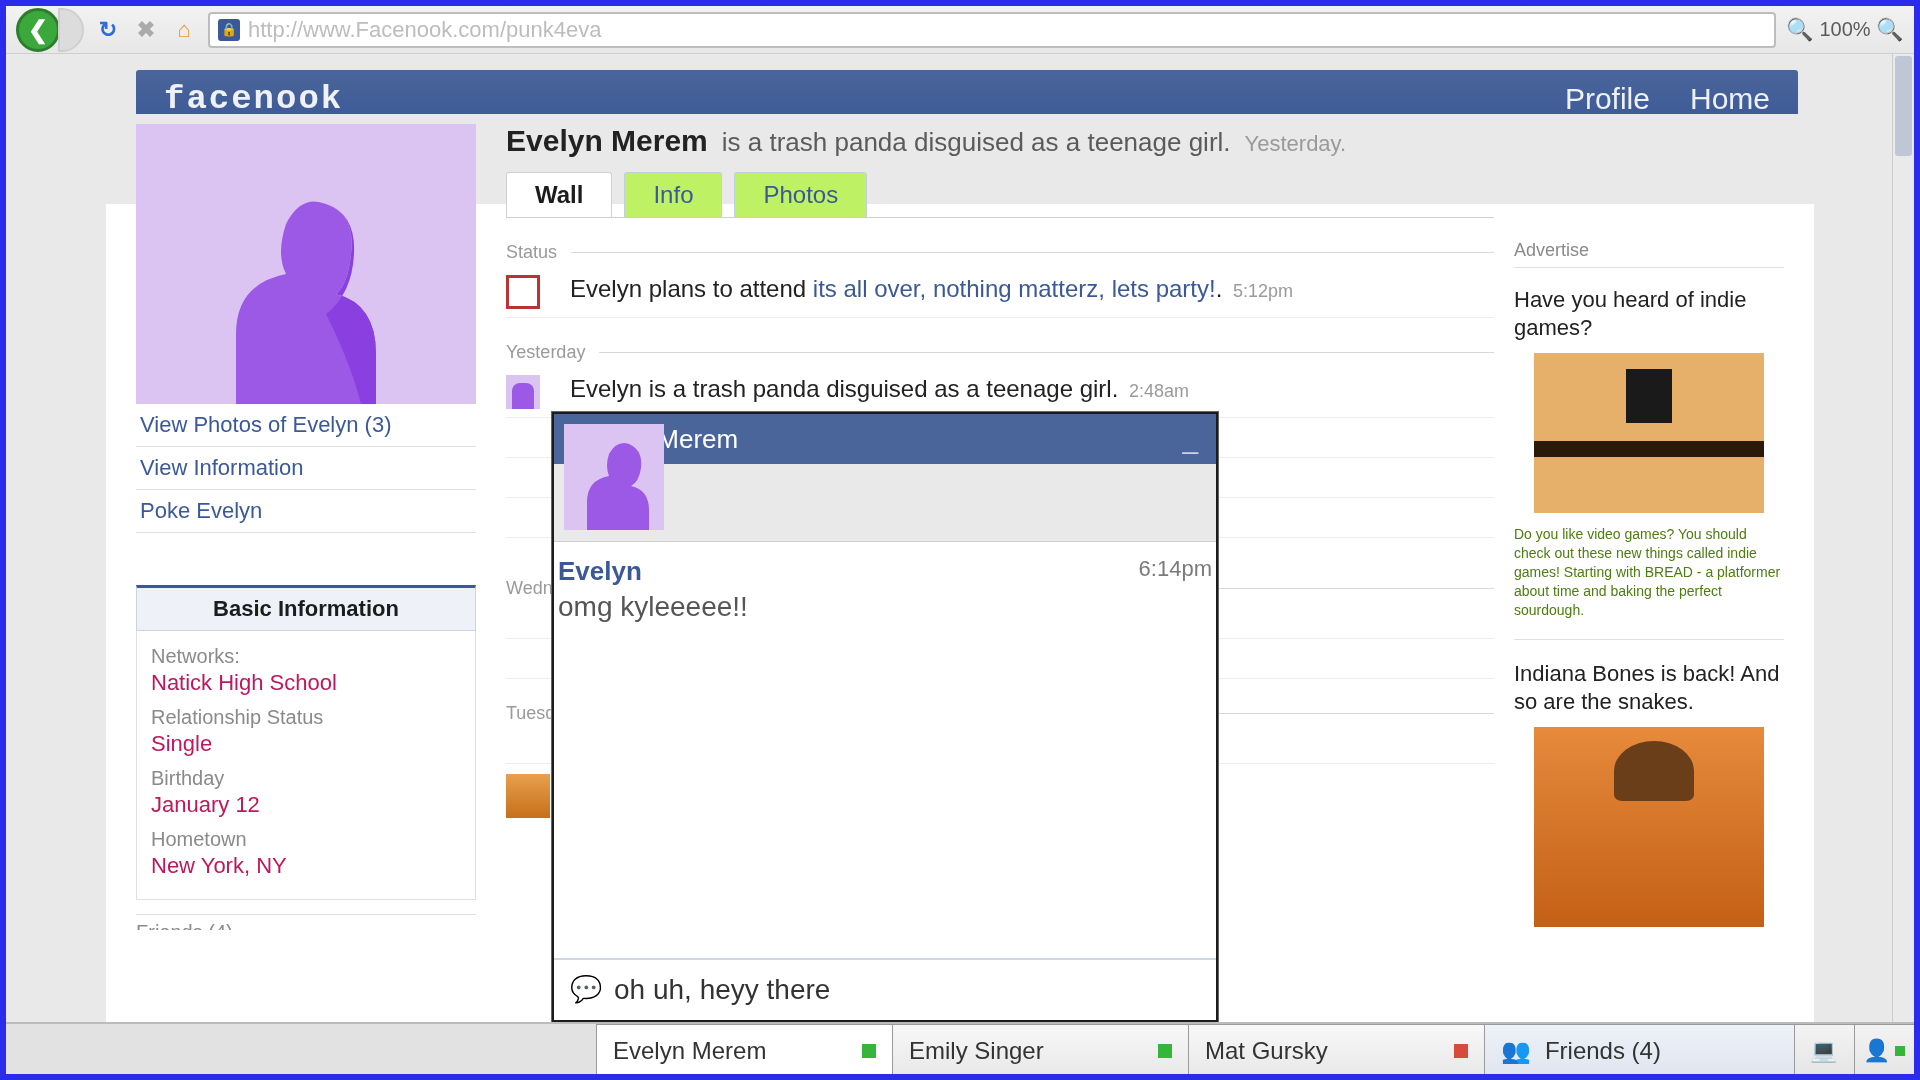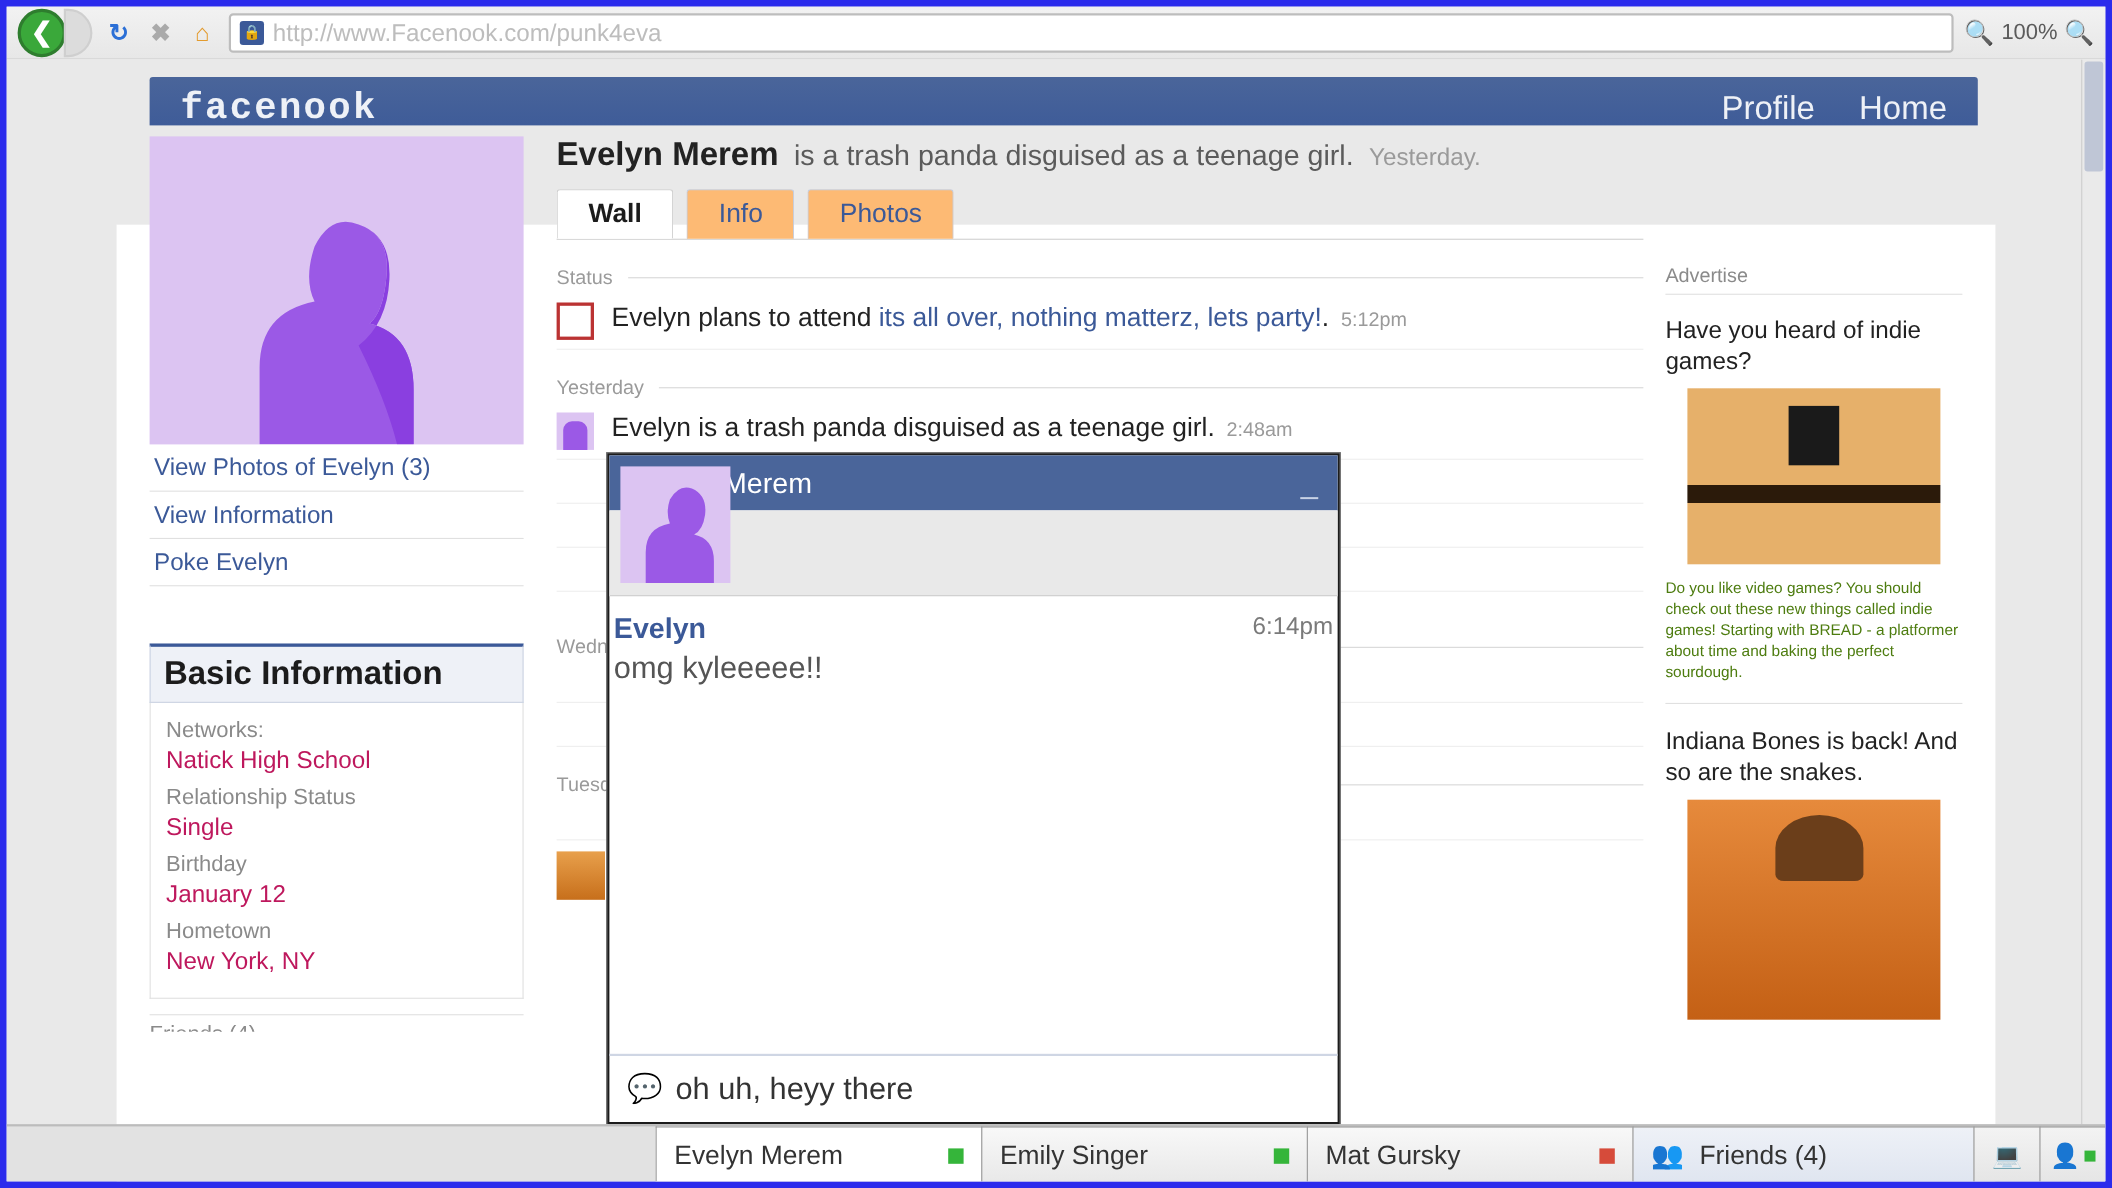--- a/index.html
+++ b/index.html
@@ -59,40 +59,40 @@
   .avatar-lg {
     width:340px; height:280px; background:#dcc4f2; position:relative; overflow:hidden;
   }
   .avatar-lg svg { position:absolute; bottom:0; left:50%; transform:translateX(-50%); }
   .sidelink {
     display:block; color:#3b5998; font-size:22px; padding:8px 4px;
     border-bottom:1px solid #e0e0e0; cursor:pointer;
   }
   .basic-h {
     margin-top:52px; background:#eef1f7; border:1px solid #cbd3e2;
-    border-top:3px solid #3b5998; padding:8px 12px; font-size:30px; font-weight:bold; color:#1c1c1c;
+    border-top:3px solid #3b5998; padding:8px 12px; font-size:22px; font-weight:bold; color:#1c1c1c;text-align:center;
   }
   .basic-body { border:1px solid #e0e0e0; border-top:none; padding:14px 14px 20px; }
   .info-lbl { color:#8a8a8a; font-size:20px; margin-top:10px;}
   .info-lbl:first-child{margin-top:0;}
   .info-val { color:#be185d; font-size:22px; margin-top:2px;}
   .friends-cut { margin-top:14px; border-top:1px solid #e0e0e0; padding-top:6px; color:#8a8a8a; font-size:20px; overflow:hidden; height:16px;}
 
   
   .centercol { position:absolute; left:400px; right:320px; top:-80px; }
   .namestatus { font-size:30px; color:#222; display:flex; align-items:baseline; gap:14px; flex-wrap:wrap;}
   .namestatus .nm { font-weight:bold; }
   .namestatus .st { color:#5b5b5b; font-size:26px; }
   .namestatus .ts { color:#9a9a9a; font-size:22px; }
   .tabs { margin-top:14px; display:flex; gap:12px; border-bottom:1px solid #d0d0d0;}
-  .tab { padding:8px 28px; font-size:24px; color:#3b5998; background:#fdba74; border:1px solid #c4cee2; border-bottom:none; border-radius:3px 3px 0 0; cursor:pointer;}
+  .tab { padding:8px 28px; font-size:24px; color:#3b5998; background:#bef264; border:1px solid #c4cee2; border-bottom:none; border-radius:3px 3px 0 0; cursor:pointer;}
   .tab.active { background:#fff; color:#1c1c1c; font-weight:bold; border-color:#d0d0d0;}
   .daylabel { color:#9a9a9a; font-size:18px; margin:24px 0 4px; display:flex; align-items:center; gap:14px;}
   .daylabel .line{ flex:1; height:1px; background:#d8d8d8;}
-  .story { display:flex; gap:16px; padding:8px 0; border-bottom:1px solid #eee;}
+  .story { display:flex; gap:30px; padding:8px 0; border-bottom:1px solid #eee;}
   .story-ic { width:34px;height:34px;flex-shrink:0;}
   .cal-ic { background:#fff;border:3px solid #b33; }
   .sil-ic { background:#dcc4f2; position:relative;}
   .sil-ic::after{content:"";position:absolute;bottom:0;left:6px;width:22px;height:26px;background:#9b59e6;border-radius:8px 8px 0 0;}
   .story-txt { font-size:24px; color:#222;}
   .story-txt .lnk{ color:#3b5998; cursor:pointer;}
   .story-txt .tm{ color:#9a9a9a; font-size:18px; margin-left:4px;}
   .thinrow { height:30px; border-bottom:1px solid #eee; margin-top:10px;}
   .orange-thumb{width:44px;height:44px;background:linear-gradient(#e8a04c,#c76f1b);margin-top:10px;}
 

